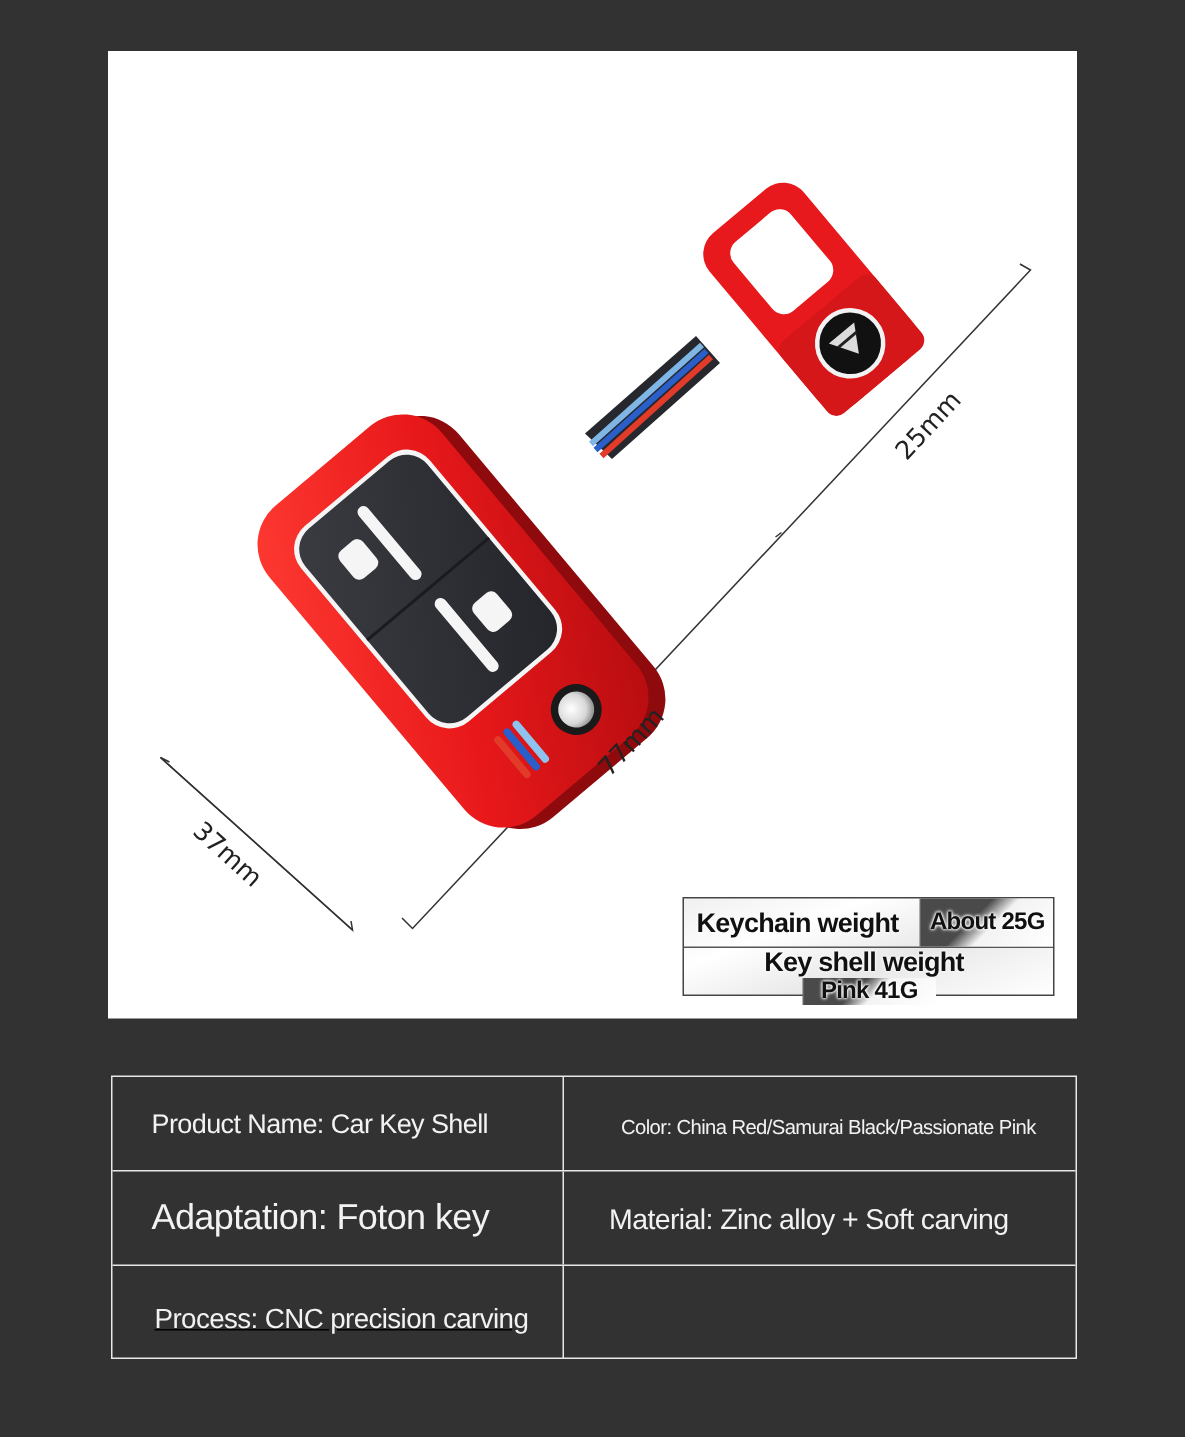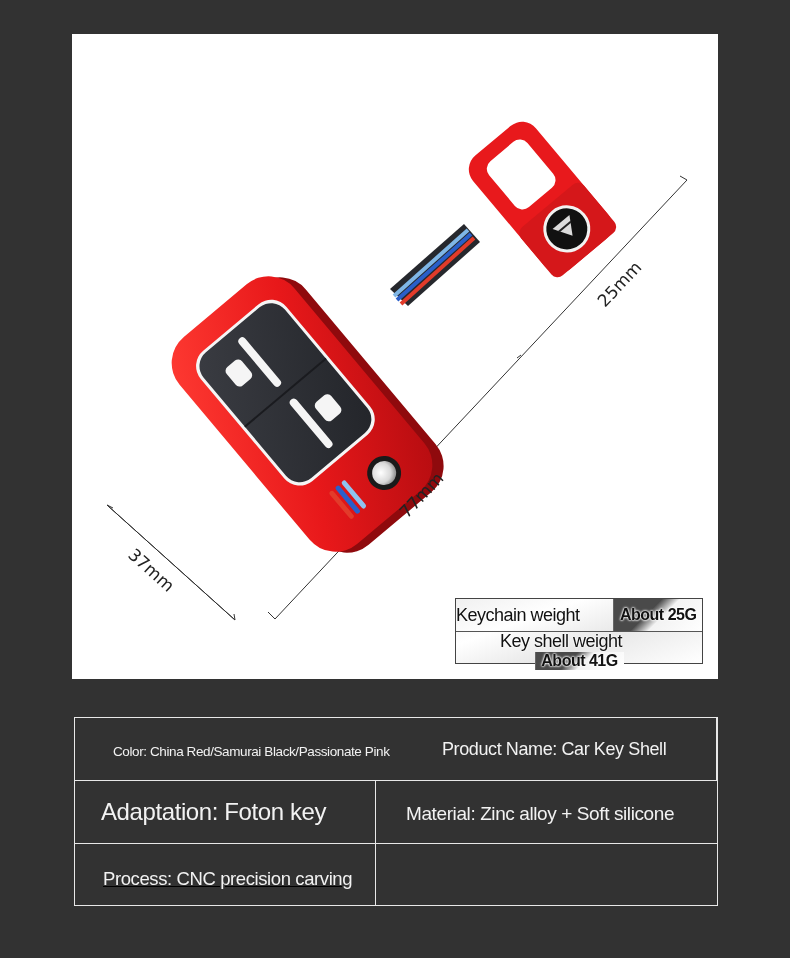--- a/index.html
+++ b/index.html
@@ -17,22 +17,22 @@
   }
   .weight-box {
     position:absolute; left:383px; top:564px; width:246px; height:64px;
     border:1px solid #444; border-top:1px solid #444;
     background:linear-gradient(160deg,#f0f0f0 0%,#ffffff 30%,#e8e8e8 60%,#fff 100%);
   }
   .weight-row { position:absolute; left:0; width:100%; height:32px; display:flex; align-items:center; }
   .weight-row.r1 { top:0; border-bottom:1px solid #555; }
   .weight-row.r2 { top:32px;flex-direction:column; }
   .w-label {
-    width:158px; text-align:left; padding-right:6px; box-sizing:border-box;
-    font-family:"Liberation Sans", sans-serif; font-weight:normal; font-size:18px; color:#111;
+    width:158px; text-align:center; padding-right:6px; box-sizing:border-box;
+    font-family:"Liberation Sans", sans-serif; font-weight:bold; font-size:18px; color:#111;
     letter-spacing:-0.5px; text-shadow:0 0 2px #fff, 0 0 2px #fff;
   }
   .w-value {
     width:88px; height:100%; border-left:1px solid #666; display:flex; align-items:center; justify-content:center;
     font-family:"Liberation Sans", sans-serif; font-weight:bold; font-size:16px; color:#111; letter-spacing:-0.5px;
     background:linear-gradient(135deg,#4a4a4a 0%,#4a4a4a 40%,#f3f3f3 55%,#fff 100%);
     text-shadow:0 0 2px #fff, 0 0 2px #fff, 0 0 3px #fff;
   }
   .spec-table {
     position:absolute; left:74px; top:717px; width:644px; height:189px;
@@ -114,30 +114,30 @@
   <div class="dim-label" style="left:322px; top:451px; transform:rotate(-47deg);">77mm</div>
   <div class="dim-label" style="left:520px; top:240px; transform:rotate(-47deg);">25mm</div>
 
   <div class="weight-box">
     <div class="weight-row r1">
       <div class="w-label">Keychain weight</div>
       <div class="w-value">About 25G</div>
     </div>
     <div class="weight-row r2">
       <div class="w-label">Key shell weight</div>
-      <div class="w-value">About 41G</div>
+      <div class="w-value">Pink 41G</div>
     </div>
   </div>
 </div>
 
 <div class="spec-table">
   <div class="spec-row">
+    <div class="spec-cell left" style="padding-left:26px; font-size:18px;">Product Name: Car Key Shell</div>
     <div class="spec-cell right" style="padding-left:38px; padding-top:4px; font-size:13.5px;">Color: China Red/Samurai Black/Passionate Pink</div>
-    <div class="spec-cell left" style="padding-left:26px; font-size:18px;">Product Name: Car Key Shell</div>
   </div>
   <div class="spec-row">
     <div class="spec-cell left" style="padding-left:26px; font-size:24px;">Adaptation: Foton key</div>
-    <div class="spec-cell right" style="padding-left:30px; padding-top:4px; font-size:19px;">Material: Zinc alloy + Soft silicone</div>
+    <div class="spec-cell right" style="padding-left:30px; padding-top:4px; font-size:19px;">Material: Zinc alloy + Soft carving</div>
   </div>
   <div class="spec-row">
     <div class="spec-cell left" style="padding-left:28px; padding-top:8px; font-size:18.5px;">Process: CNC precision carving</div>
   </div>
 </div>
 
 </body></html>

